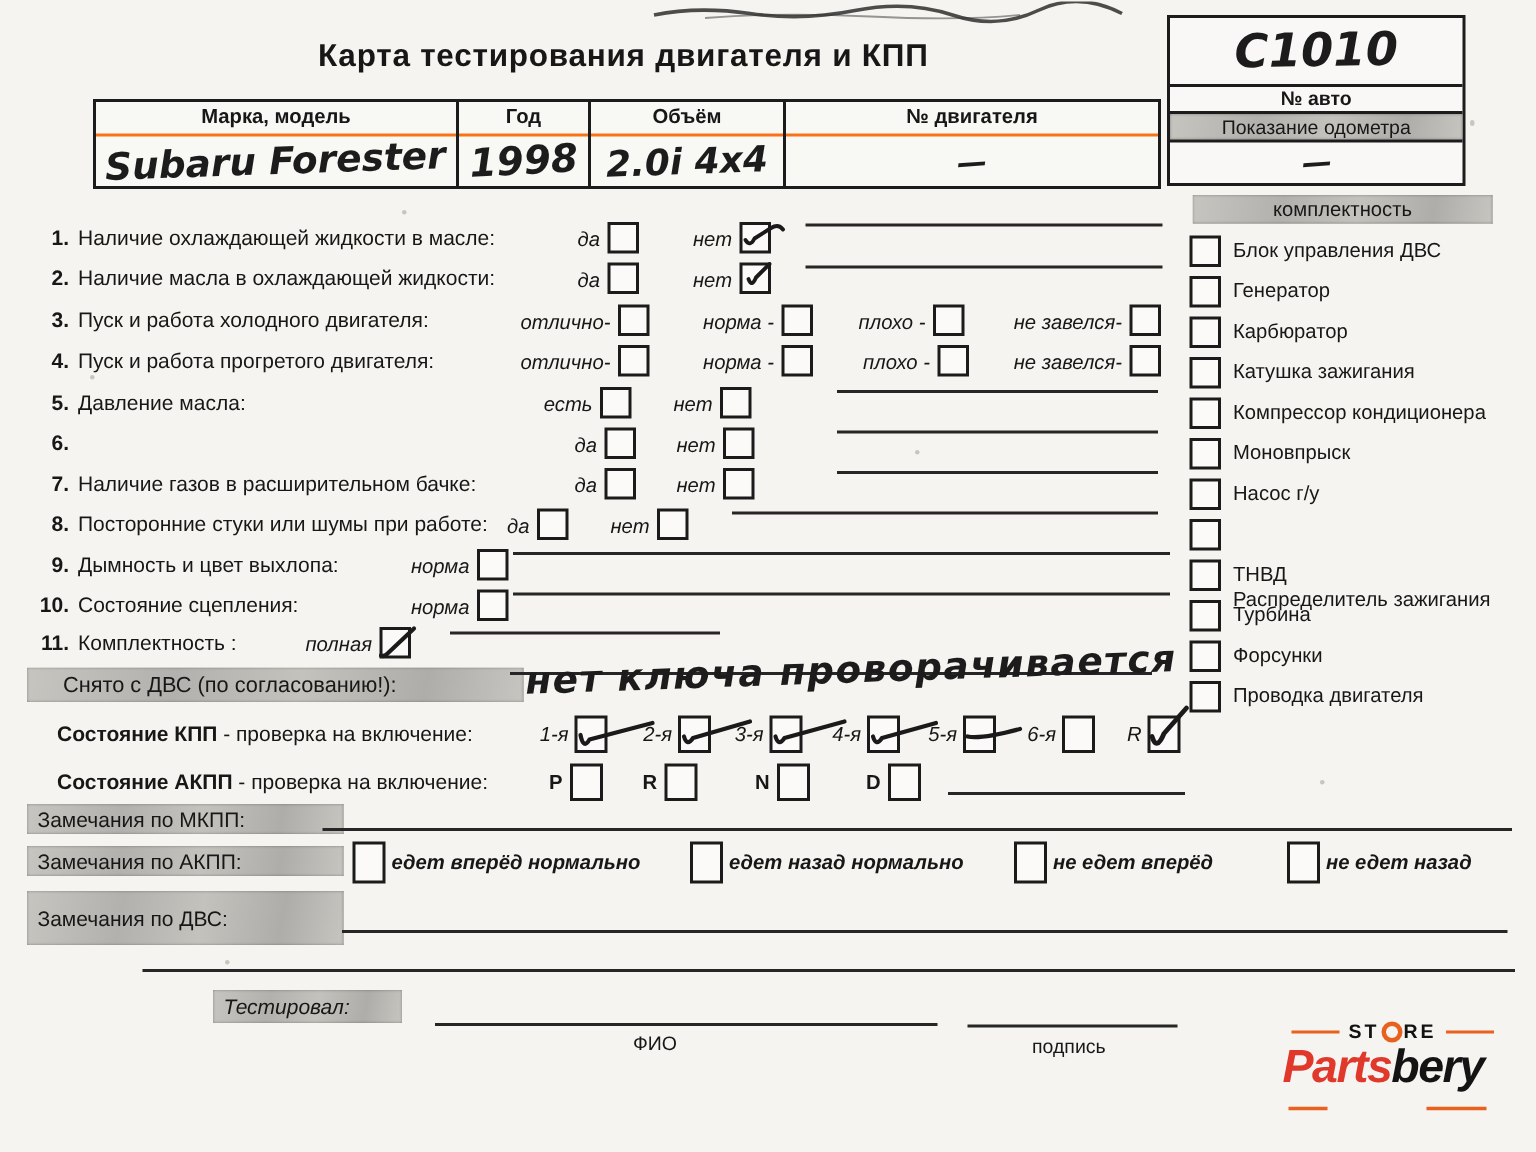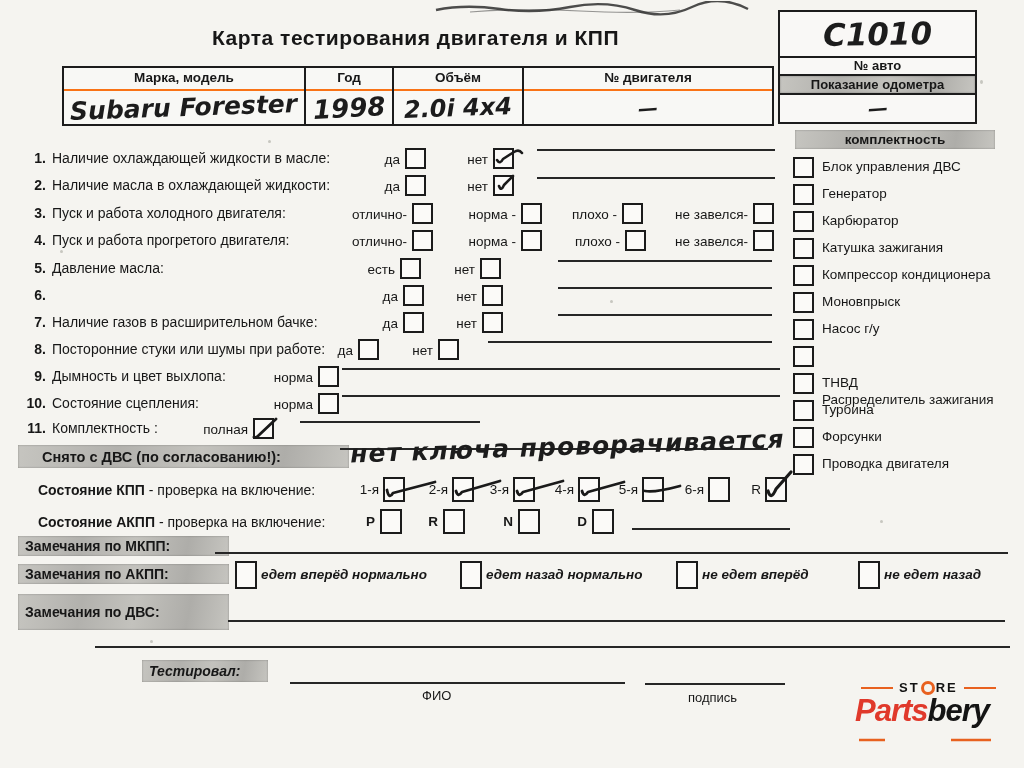--- a/index.html
+++ b/index.html
@@ -9,26 +9,26 @@
   .title{font-weight:bold;font-size:21px;letter-spacing:.5px;}
   
   .tbl{position:absolute;border:2px solid #1c1c1c;display:flex;background:rgba(255,255,255,.35);}
   .tcol{border-right:2px solid #1c1c1c;display:flex;flex-direction:column;}
   .tcol:last-child{border-right:none;}
   .thead{border-bottom:2px solid #f97316;font-weight:bold;font-size:13.5px;text-align:center;
          padding:2px 0;height:17px;}
   .tval{flex:1;display:flex;align-items:center;justify-content:center;}
   
   .shade{background:linear-gradient(100deg,#c6c5c0 0%,#b2b1ad 30%,#c3c2bd 55%,#aeada9 80%,#c6c5c0 100%);
-         font-weight:bold;font-size:14px;display:flex;align-items:center;padding:0 7px;
+         font-weight:normal;font-size:14px;display:flex;align-items:center;padding:0 7px;
          box-shadow:0 0 2px rgba(0,0,0,.35) inset;text-align:center;}
   
   .tnum{font-weight:bold;font-size:14px;width:26px;text-align:right;}
   .tlabel{font-size:14px;white-space:nowrap;}
-  .olab{font-size:13.5px;white-space:nowrap;}
+  .olab{font-style:italic;font-size:13.5px;white-space:nowrap;}
   .cb{position:absolute;width:17px;height:17px;border:2px solid #1b1b1b;background:rgba(255,255,255,.55);}
   .cb2{position:absolute;width:18px;height:21px;border:2px solid #1b1b1b;background:rgba(255,255,255,.55);}
   .line{position:absolute;height:0;border-bottom:2px solid #262626;}
   .hw{font-family:"DejaVu Sans",sans-serif;font-style:italic;font-weight:bold;color:#1c1c1c;white-space:nowrap;}
   .chk{position:absolute;overflow:visible;pointer-events:none;}
   .chk path{fill:none;stroke:#1a1a1a;stroke-linecap:round;stroke-linejoin:round;}
   .rlabel{font-size:13.5px;white-space:nowrap;}
   .boldpart{font-weight:bold;font-size:14px;}
   .restpart{font-size:14px;}
   .remopt{font-style:italic;font-weight:bold;font-size:13.5px;white-space:nowrap;}

